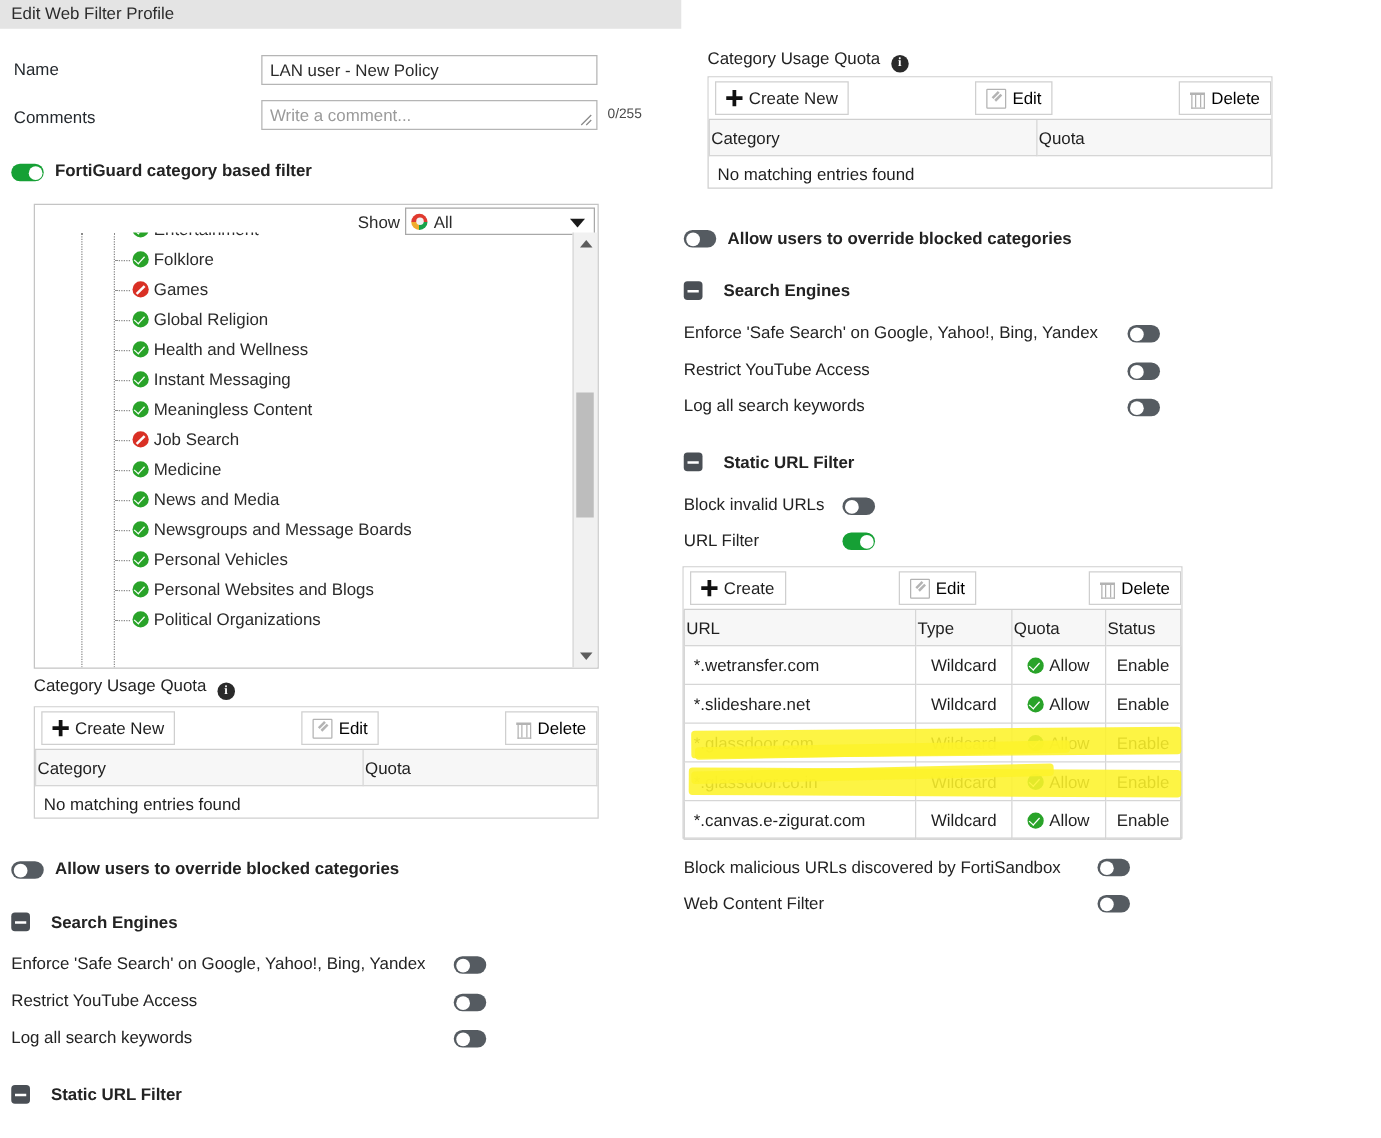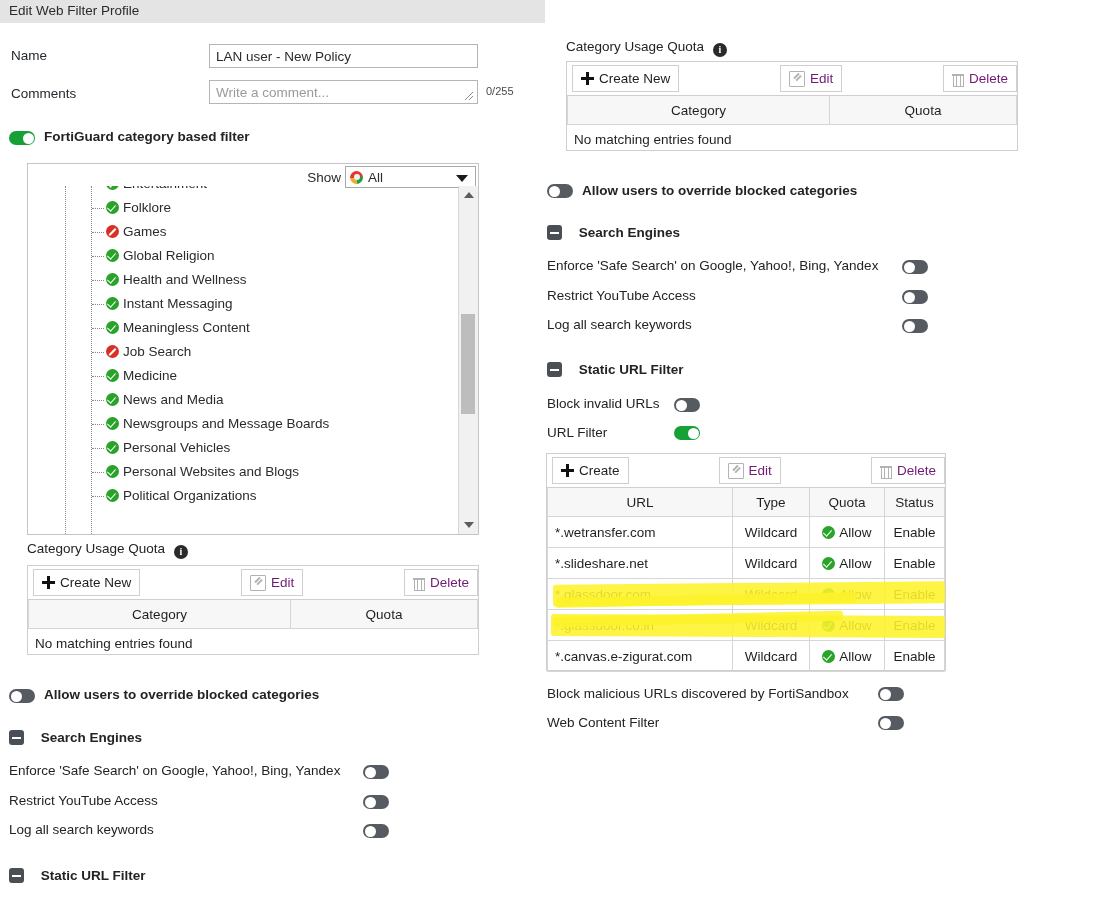--- a/index.html
+++ b/index.html
@@ -88,21 +88,21 @@
   }
   .showbar {
     position: absolute;
     right: 2px; top: 2px;
     display: flex; align-items: center;
     font-size: 13.5px;
   }
   .showbar .lbl { color: #2b2b2b; margin-right: 4px; }
   .selbox {
     box-sizing: border-box;
-    width: 131px; height: 22px;
+    width: 152px; height: 22px;
     border: 1px solid #a8a8a8;
     background: #fff;
     display: flex; align-items: center;
     padding: 0 4px;
     position: relative;
   }
   .selbox .val { margin-left: 5px; font-size: 13.5px; color: #2b2b2b; }
   .caret {
     position: absolute; right: 7px; top: 8px;
     width: 0; height: 0;
@@ -228,21 +228,21 @@
     margin-left: 5px;
     padding: 0 8px;
     border: 1px solid #cfcfcf;
     background: #fff;
     display: flex; align-items: center;
     font-size: 13.5px;
     color: #1f1f1f;
     white-space: nowrap;
     cursor: pointer;
   }
-  .gbtn.disabled { color: #701a75; cursor: default; }
+  .gbtn.disabled { color: #000000; cursor: default; }
   .plus {
     display: inline-block;
     width: 13px; height: 13px;
     position: relative;
     margin-right: 5px;
   }
   .plus::before, .plus::after {
     content: ""; position: absolute; background: #111;
   }
   .plus::before { left: 0; top: 5px; width: 13px; height: 3px; }
@@ -289,21 +289,21 @@
     font-size: 13.5px;
     table-layout: fixed;
   }
   table.gt th {
     font-weight: normal;
     background: #f7f7f7;
     border: 1px solid #d6d6d6;
     border-top: 0;
     height: 26px;
     color: #1f1f1f;
-    text-align: center;
+    text-align: left;
   }
   table.gt td {
     border: 1px solid #d6d6d6;
     height: 30px;
     padding: 0 7px;
     color: #1f1f1f;
     background: transparent;
   }
   table.gt td.ctr { text-align: center; }
   .emptyrow {

